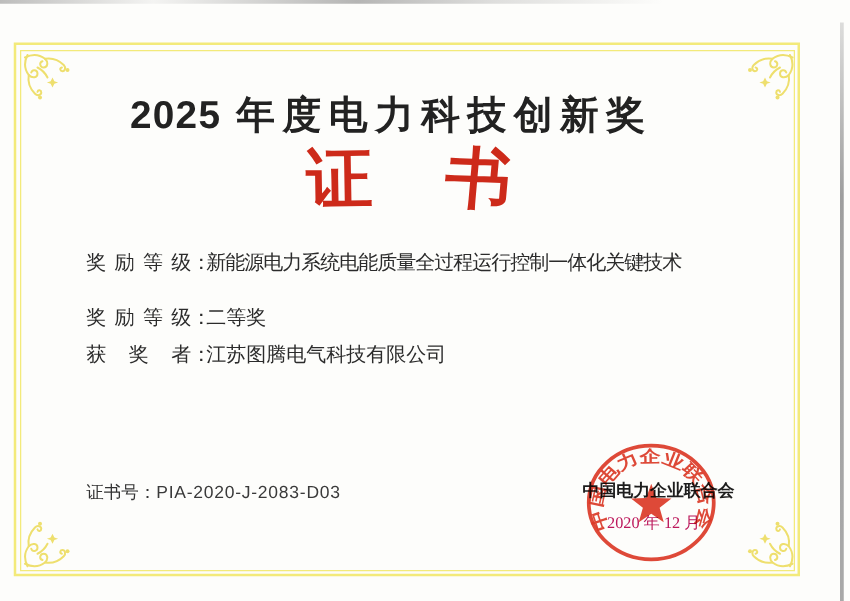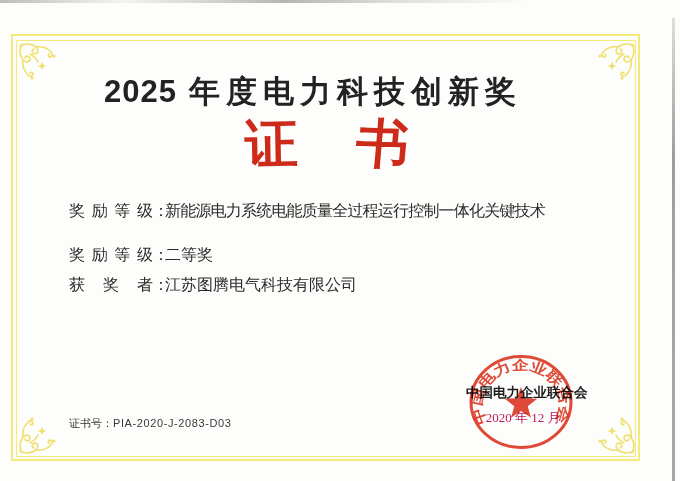--- a/index.html
+++ b/index.html
@@ -39,21 +39,21 @@
   .subtitle .c2{display:inline-block;margin-left:58px;transform:rotate(2deg) skewX(-3deg);}
   
   .field{position:absolute;left:69px;font-size:16px;color:#2b2b2b;line-height:22px;white-space:nowrap;}
   .field-label{display:inline-block;width:84px;text-align:justify;text-align-last:justify;vertical-align:top;}
   .field-colon{display:inline-block;margin-right:-4px;}
   .field-value{display:inline-block;}
   .f1{top:200px;} .f1 .field-value{letter-spacing:-0.8px;}
   .f2{top:244px;}
   .f3{top:274px;}
   
-  .certnum{position:absolute;left:69px;top:414px;font-size:11px;color:#333;line-height:18px;}
+  .certnum{position:absolute;left:69px;top:384px;font-size:14px;color:#333;line-height:18px;}
   .certnum .num{font-family:"Liberation Sans","DejaVu Sans",sans-serif;letter-spacing:0.6px;color:#3a3a3a;}
   
   .seal-svg{position:absolute;left:455px;top:340px;mix-blend-mode:multiply;}
   .issuer-name{position:absolute;left:466px;top:384px;width:120px;text-align:center;
     font-size:13.5px;font-weight:600;color:#1d1d1d;white-space:nowrap;mix-blend-mode:multiply;}
   .issuer-date{position:absolute;left:466px;top:409px;width:114px;text-align:center;
     font-size:13px;color:#be185d;white-space:nowrap;mix-blend-mode:multiply;}
 </style>
 </head>
 <body>

